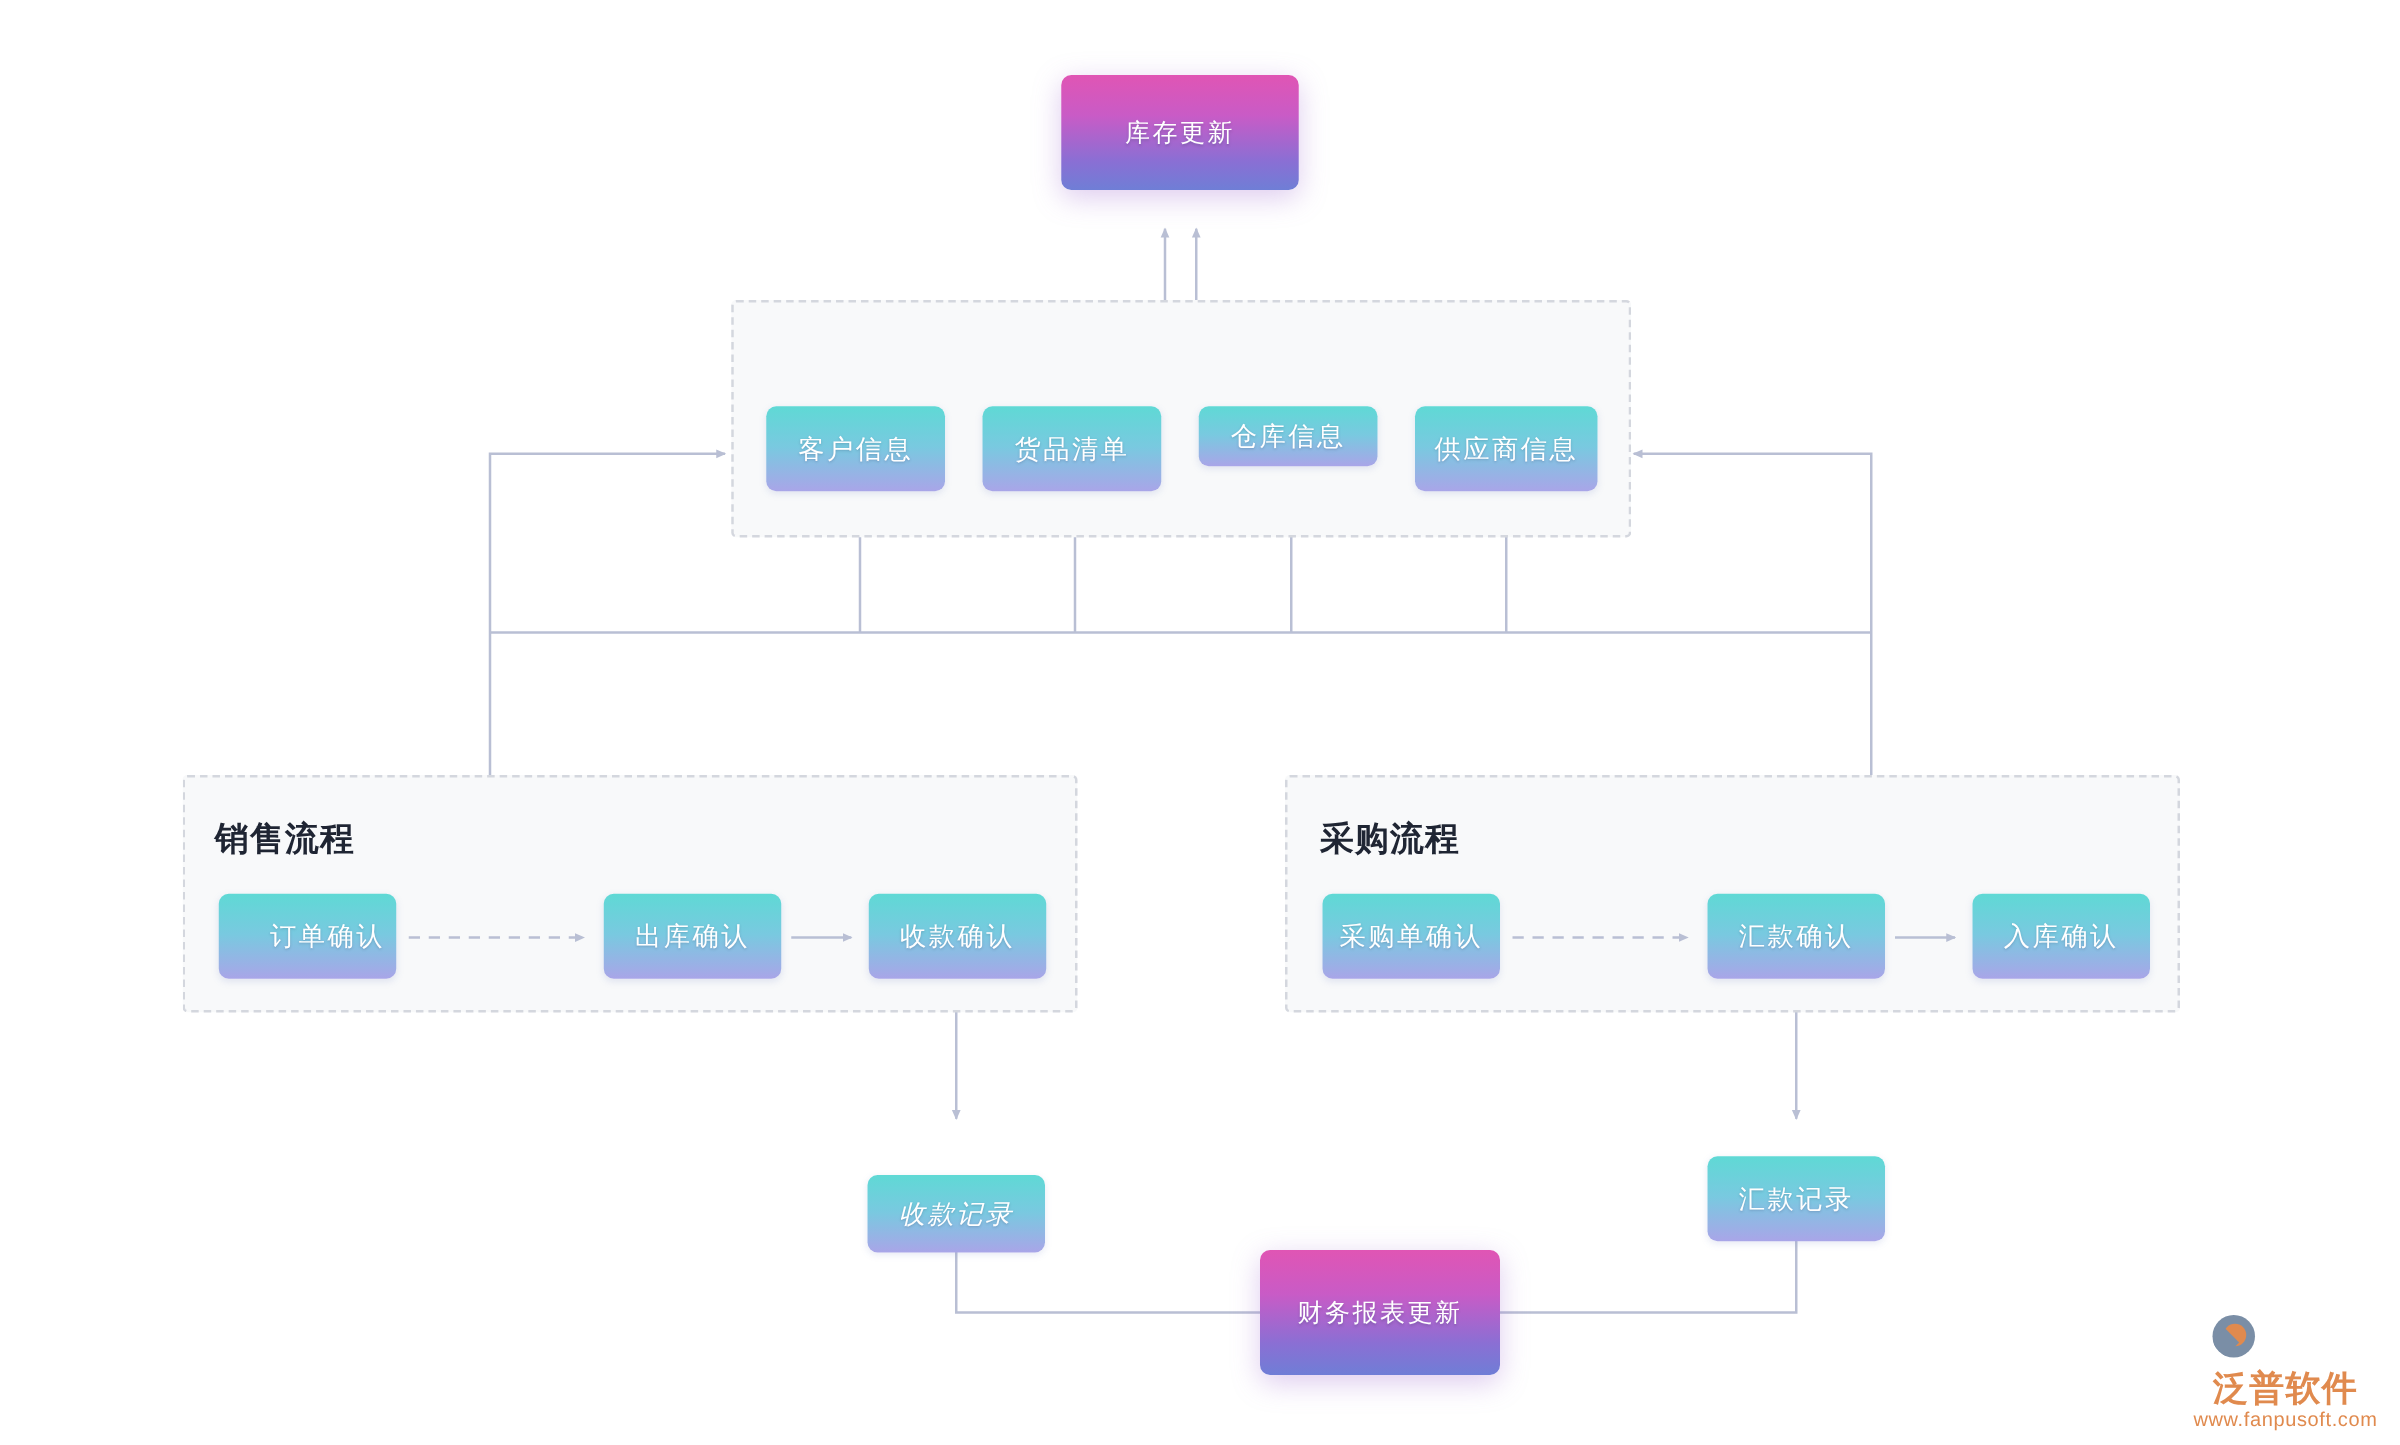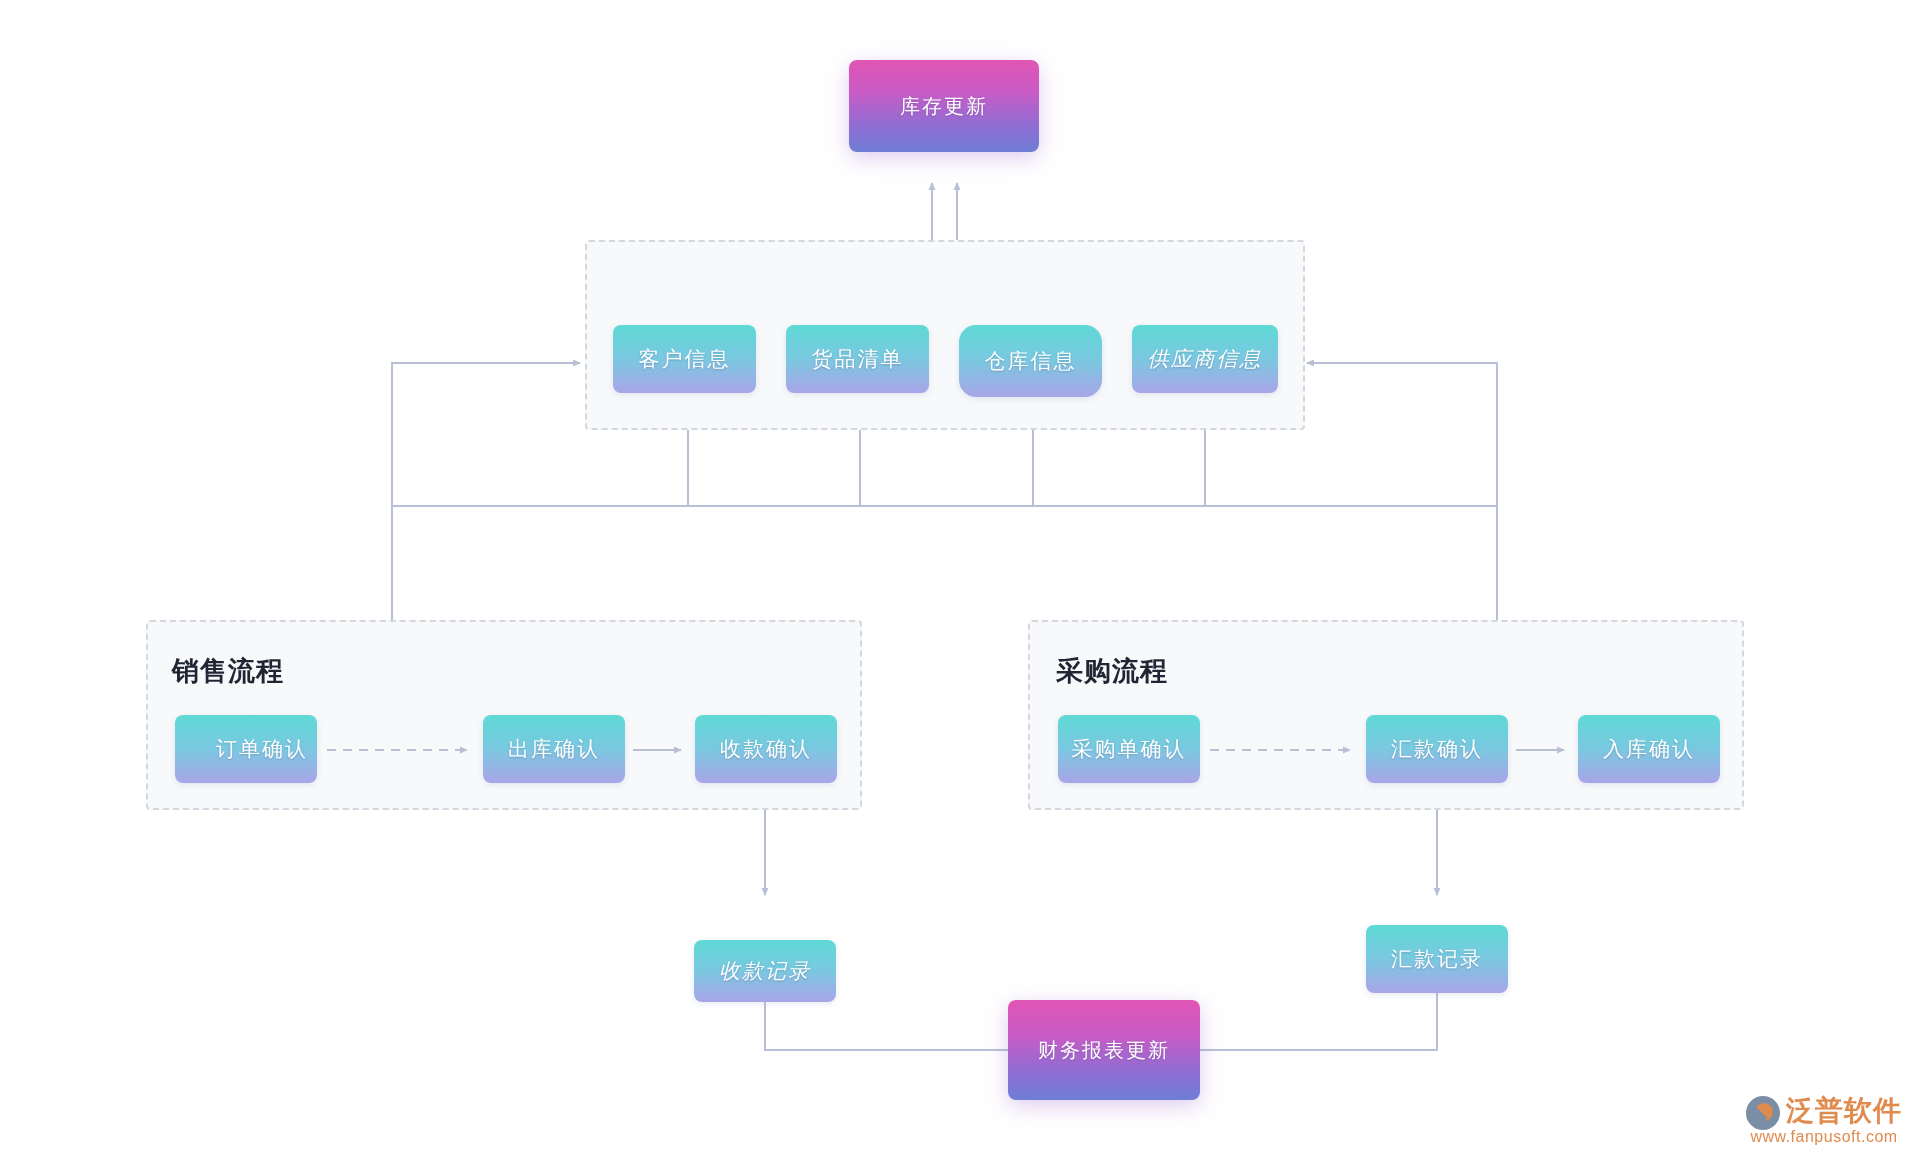--- a/index.html
+++ b/index.html
@@ -73,22 +73,23 @@
     position: absolute;
     right: 18px;
     bottom: 10px;
     display: flex;
     flex-direction: column;
     align-items: center;
     user-select: none;
   }
   .wm-row {
     display: flex;
-    align-items: flex-end;
+    align-items: flex-start;
     gap: 6px;
+    flex-direction: column;
   }
   .wm-mark {
     width: 34px;
     height: 34px;
     border-radius: 50%;
     background: #7a8ea6;
     position: relative;
     overflow: hidden;
     flex: 0 0 auto;
   }
@@ -167,24 +168,24 @@
   </div>
 
   <div class="group" style="left:585px; top:240px; width:720px; height:190px;"></div>
 
   <div class="node teal" style="left:613px; top:325px; width:143px; height:68px;">
     <span>客户信息</span>
   </div>
   <div class="node teal" style="left:786px; top:325px; width:143px; height:68px;">
     <span>货品清单</span>
   </div>
-  <div class="node teal" style="left:959px; top:325px; width:143px; height:72px;border-radius:17px;">
+  <div class="node teal" style="left:959px; top:325px; width:143px; height:48px;">
     <span>仓库信息</span>
   </div>
-  <div class="node teal" style="left:1132px; top:325px; width:146px; height:68px;font-style:italic;">
+  <div class="node teal" style="left:1132px; top:325px; width:146px; height:68px;">
     <span>供应商信息</span>
   </div>
 
   <div class="group" style="left:146px; top:620px; width:716px; height:190px;"></div>
   <div class="group-title" style="left:172px; top:653px;">销售流程</div>
 
   <div class="node teal" style="left:175px; top:715px; width:142px; height:68px;padding-left:32px;">
     <span>订单确认</span>
   </div>
   <div class="node teal" style="left:483px; top:715px; width:142px; height:68px;">

